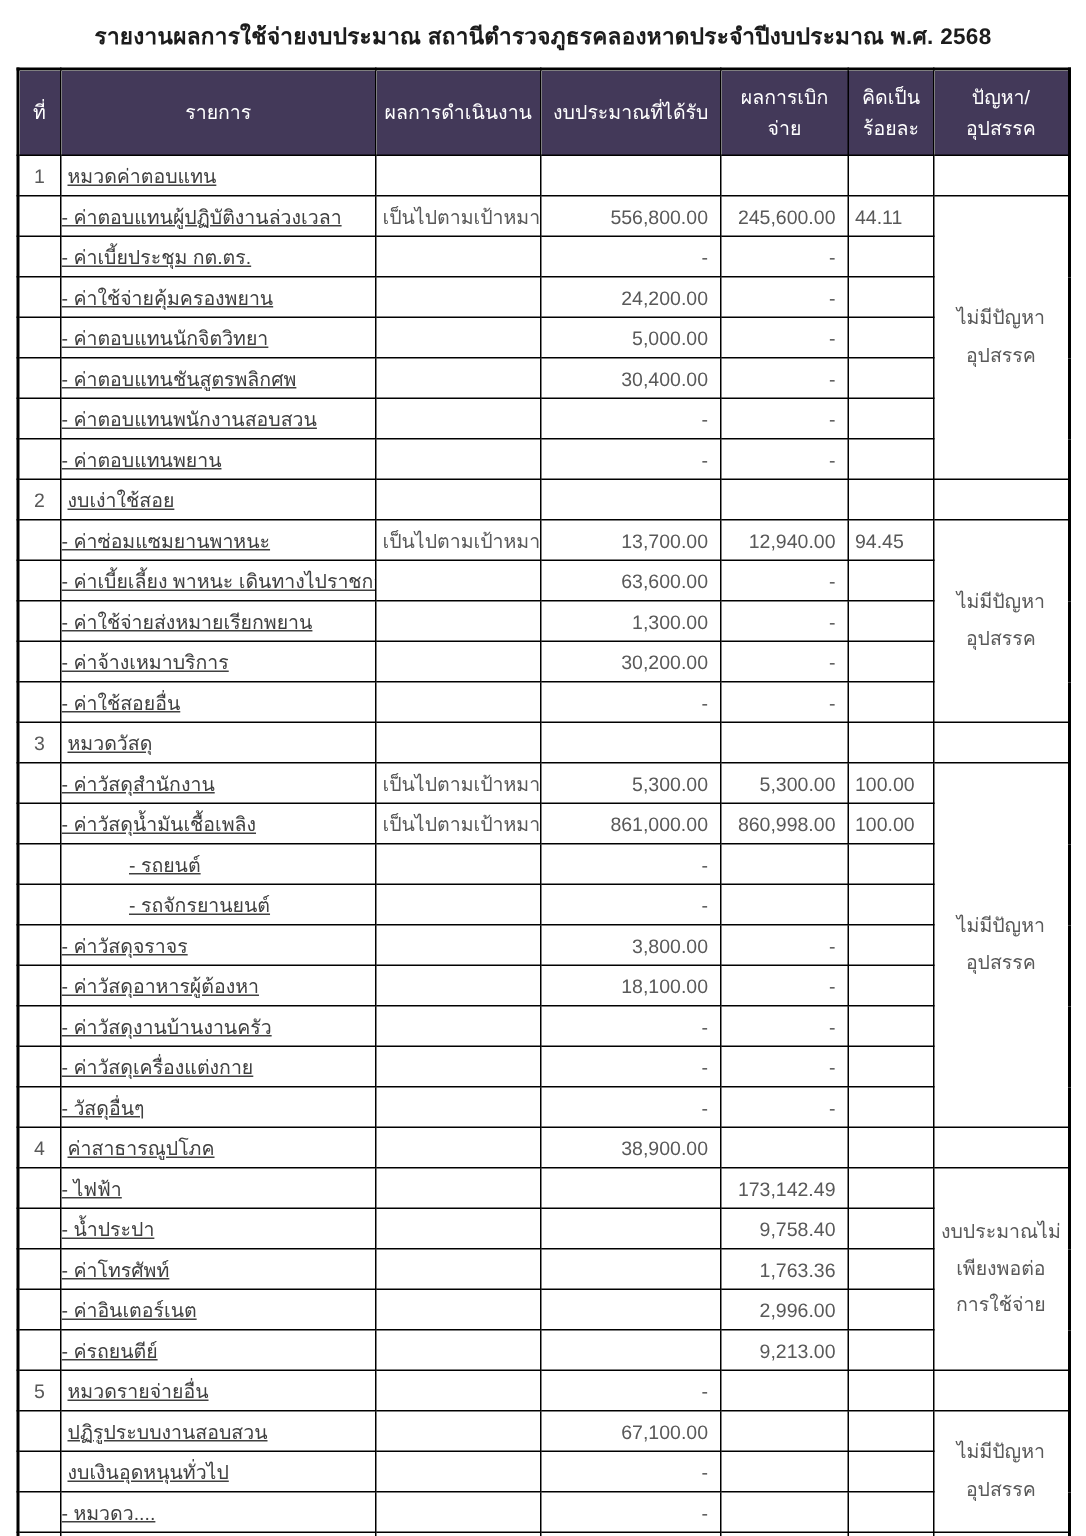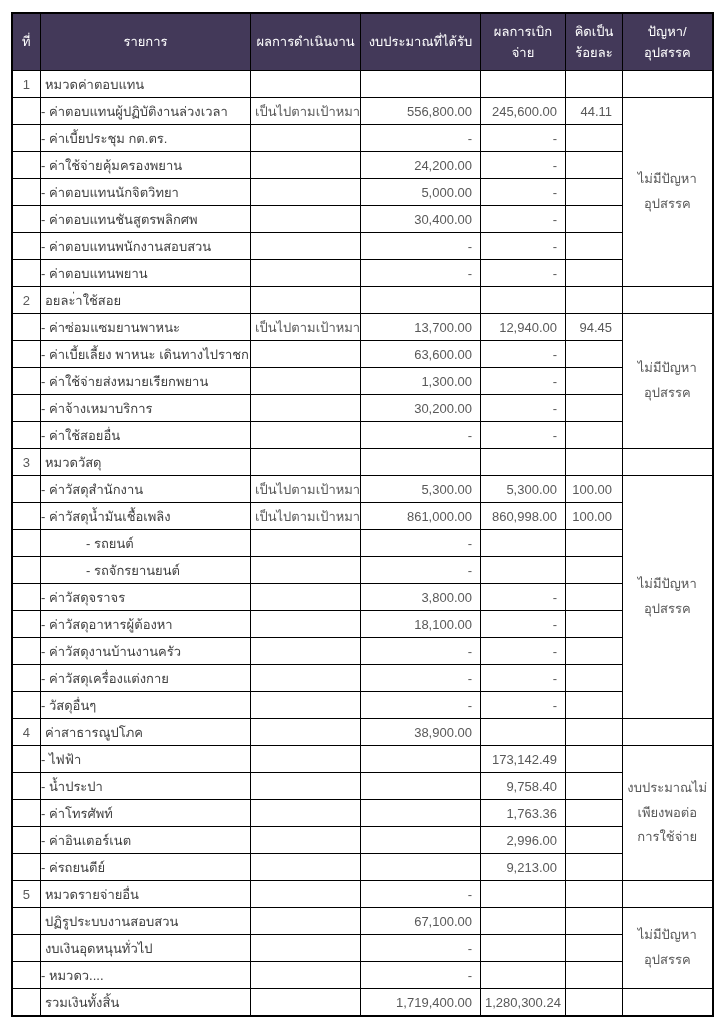--- a/index.html
+++ b/index.html
@@ -50,40 +50,41 @@
     padding:0 2px;
   }
   tbody td{
     height:24px;
     font-size:13px;
     padding:1px 4px;
     vertical-align:middle;
     color:var(--body-text);
   }
   td.c-no{text-align:center;color:var(--num-text);}
-  td.c-item{text-align:left;white-space:nowrap;}
+  td.c-item{text-align:left;white-space:nowrap;text-decoration:underline;}
   td.c-item.lvl0{padding-left:4px;}
   td.c-item.lvl1{padding-left:0;}
   td.c-item.lvl2{padding-left:45px;}
   td.c-op{text-align:center;color:var(--num-text);white-space:nowrap;}
   td.c-num{text-align:right;padding-right:8px;color:var(--num-text);white-space:nowrap;}
-  td.c-pct{text-align:right;padding-right:10px;color:var(--num-text);white-space:nowrap;}
+  td.c-pct{text-align:left;padding-right:10px;color:var(--num-text);white-space:nowrap;}
   td.c-prob{
     text-align:center;
     vertical-align:middle;
     white-space:pre-line;
     line-height:1.9;
     color:var(--num-text);
     padding:0 0;
   }
 </style>
 </head>
 <body>
 
 <div class="page">
+  <div class="title">รายงานผลการใช้จ่ายงบประมาณ สถานีตำรวจภูธรคลองหาดประจำปีงบประมาณ พ.ศ. 2568</div>
 
   <table class="budget">
     <colgroup>
       <col style="width:29px">
       <col style="width:210px">
       <col style="width:110px">
       <col style="width:120px">
       <col style="width:85px">
       <col style="width:57px">
       <col style="width:90px">
@@ -164,21 +165,21 @@
         <tr>
           <td class="c-no"></td>
           <td class="c-item lvl1">- ค่าตอบแทนพยาน</td>
           <td class="c-op"></td>
           <td class="c-num">-</td>
           <td class="c-num">-</td>
           <td class="c-pct"></td>
         </tr>
         <tr>
           <td class="c-no">2</td>
-          <td class="c-item lvl0">อยละ่าใช้สอย</td>
+          <td class="c-item lvl0">งบเง่าใช้สอย</td>
           <td class="c-op"></td>
           <td class="c-num"></td>
           <td class="c-num"></td>
           <td class="c-pct"></td>
           <td class="c-prob" rowspan="1"></td>
         </tr>
         <tr>
           <td class="c-no"></td>
           <td class="c-item lvl1">- ค่าซ่อมแซมยานพาหนะ</td>
           <td class="c-op">เป็นไปตามเป้าหมาย</td>

